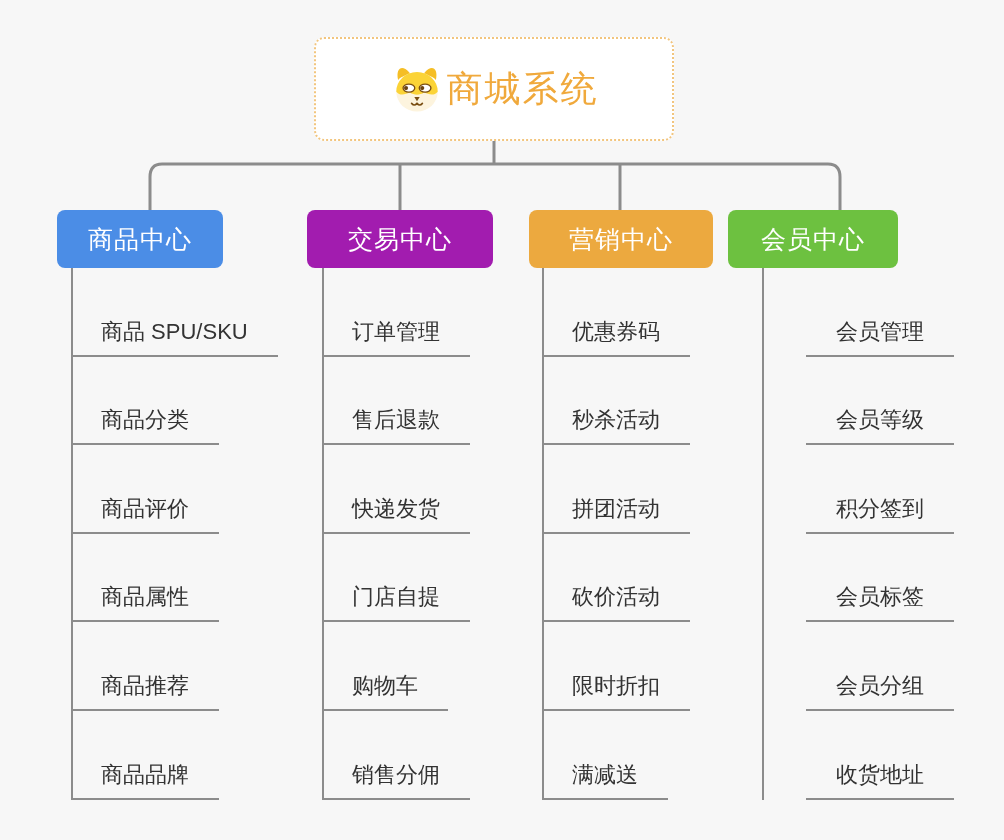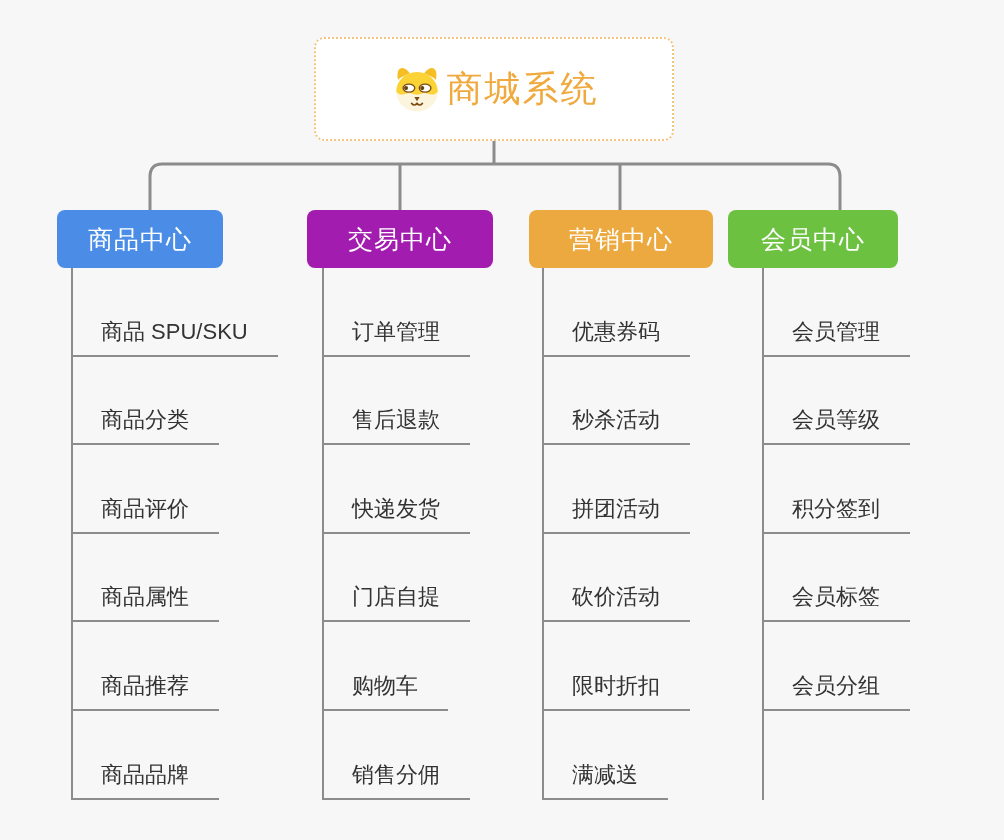--- a/index.html
+++ b/index.html
@@ -36,21 +36,21 @@
   .b0{left:57px;width:166px;background:#4B8DE6;}
   .b1{left:307px;width:186px;background:#a21caf;}
   .b2{left:529px;width:184px;background:#ECA93F;}
   .b3{left:728px;width:170px;background:#6DC140;}
 
   
   .column{position:absolute;top:268px;}
   .c0{left:71px;}
   .c1{left:322px;}
   .c2{left:542px;font-family:Liberation Serif, serif;}
-  .c3{left:762px;}
+  .c3{left:762px;padding-left:44px;}
   .spine{
     position:absolute;left:0;top:0;width:2px;height:532px;background:#8C8C8C;
   }
   .child{
     position:relative;
     width:max-content;
     height:88.6px;
     display:flex;align-items:flex-end;justify-content:center;
     padding:0 30px 8px 30px;
     box-sizing:border-box;
@@ -125,15 +125,16 @@
     <div class="child">满减送</div>
   </div>
 
   <div class="column c3">
     <div class="spine"></div>
     <div class="child">会员管理</div>
     <div class="child">会员等级</div>
     <div class="child">积分签到</div>
     <div class="child">会员标签</div>
     <div class="child">会员分组</div>
+    <div class="child">收货地址</div>
   </div>
 
 </div>
 
 </body></html>

